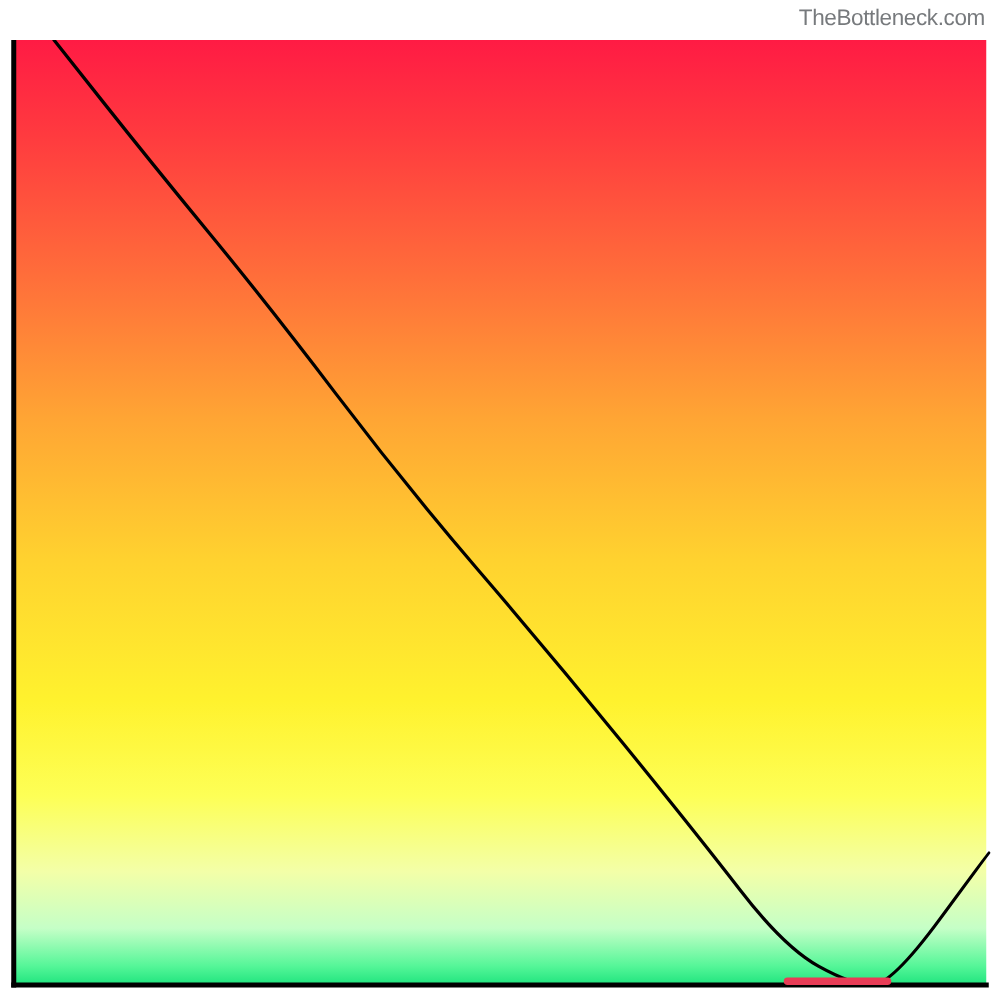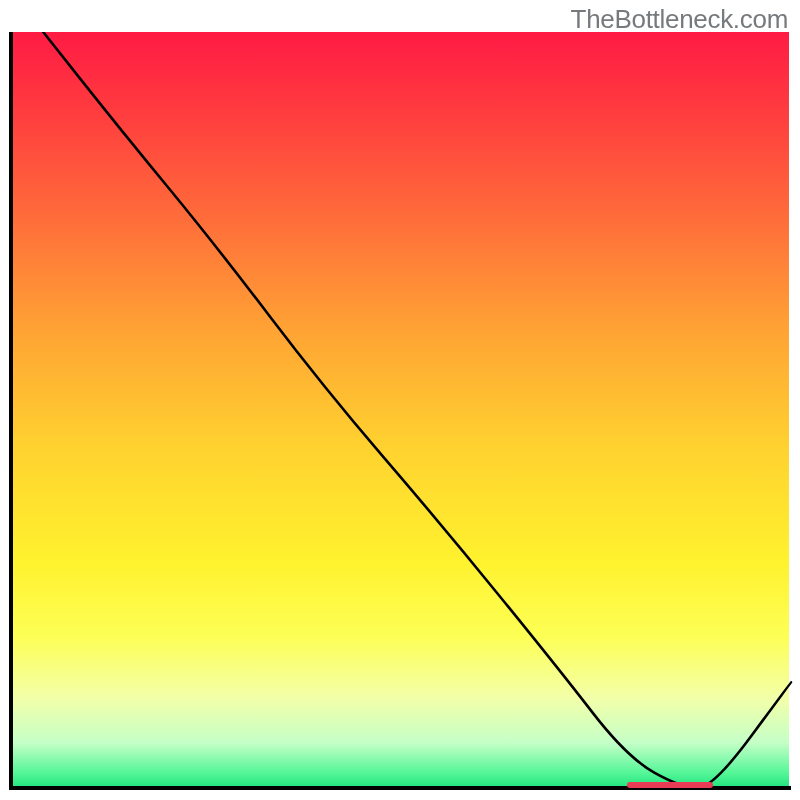--- a/index.html
+++ b/index.html
@@ -13,21 +13,21 @@
   .container {
     position: relative;
     width: 800px;
     height: 800px;
   }
   .attribution {
     position: absolute;
     top: 4px;
     right: 12px;
     color: #777a7d;
-    font-size: 26px;
+    font-size: 18px;
     font-weight: 400;
     letter-spacing: -0.3px;
   }
   .plot {
     position: absolute;
     left: 7px;
     top: 32px;
     width: 786px;
     height: 760px;
   }

